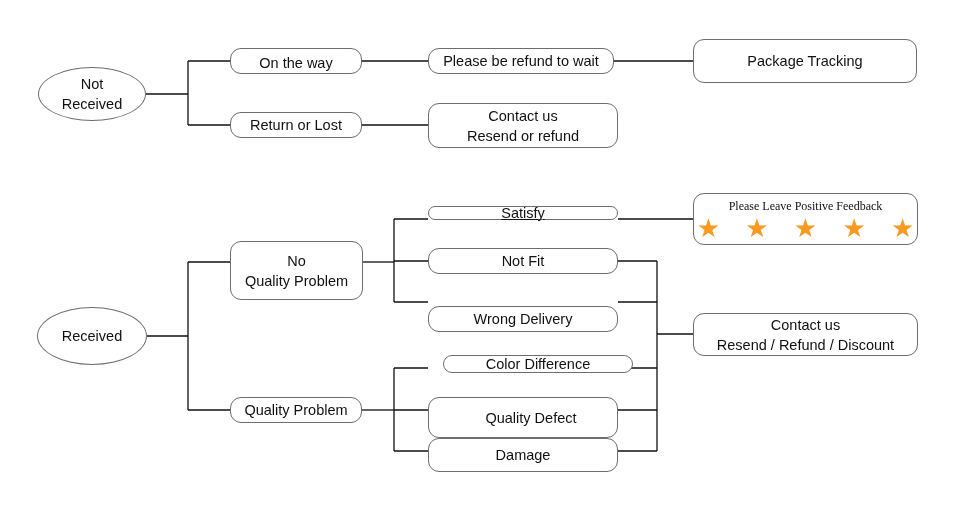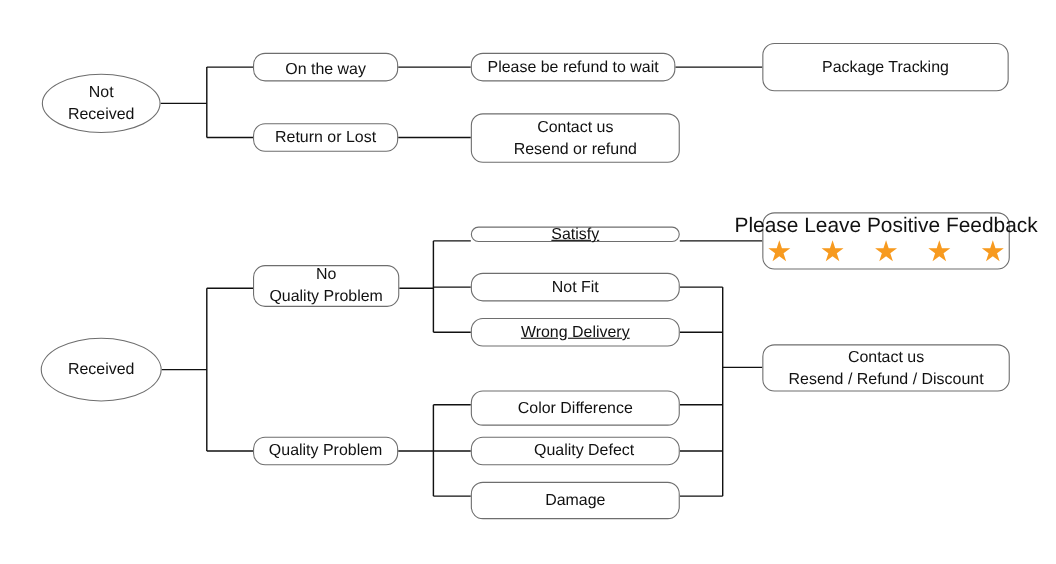--- a/index.html
+++ b/index.html
@@ -21,21 +21,21 @@
     align-items:center;
     justify-content:center;
     text-align:center;
     font-size:14.5px;
     line-height:20px;
     box-sizing:border-box;
     white-space:nowrap;
   }
   .rounded{border-radius:11px;}
   .ellipse{border-radius:50%;}
-  .feedback-title{font-size:19px;line-height:16px;}
+  .feedback-title{font-size:12px;line-height:16px;font-family:Liberation Serif, serif;}
   .stars{
     font-size:26px;
     line-height:26px;
     letter-spacing:9px;
     margin-top:1px;
     text-indent:9px; 
   }
 </style>
 </head>
 <body>
@@ -104,46 +104,46 @@
 
   <div class="node rounded" style="left:230px;top:112px;width:132px;height:26px;">
     <span>Return or Lost</span>
   </div>
 
   <div class="node rounded" style="left:428px;top:103px;width:190px;height:45px;">
     <span>Contact us</span>
     <span>Resend or refund</span>
   </div>
 
-  <div class="node rounded" style="left:230px;top:241px;width:133px;height:38px;">
+  <div class="node rounded" style="left:230px;top:241px;width:133px;height:59px;">
     <span>No</span>
     <span>Quality Problem</span>
   </div>
 
   <div class="node rounded" style="left:230px;top:397px;width:132px;height:26px;">
     <span>Quality Problem</span>
   </div>
 
   <div class="node rounded" style="left:428px;top:206px;width:190px;height:14px;text-decoration:underline;">
     <span>Satisfy</span>
   </div>
 
   <div class="node rounded" style="left:428px;top:248px;width:190px;height:26px;">
     <span>Not Fit</span>
   </div>
 
-  <div class="node rounded" style="left:428px;top:289px;width:190px;height:26px;text-decoration:underline;">
+  <div class="node rounded" style="left:428px;top:306px;width:190px;height:26px;">
     <span>Wrong Delivery</span>
   </div>
 
-  <div class="node rounded" style="left:428px;top:355px;width:190px;height:32px;">
+  <div class="node rounded" style="left:443px;top:355px;width:190px;height:18px;">
     <span>Color Difference</span>
   </div>
 
-  <div class="node rounded" style="left:428px;top:397px;width:190px;height:26px;padding-left:16px;">
+  <div class="node rounded" style="left:428px;top:397px;width:190px;height:41px;padding-left:16px;">
     <span>Quality Defect</span>
   </div>
 
   <div class="node rounded" style="left:428px;top:438px;width:190px;height:34px;">
     <span>Damage</span>
   </div>
 
   <div class="node rounded" style="left:693px;top:193px;width:225px;height:52px;">
     <span class="feedback-title">Please Leave Positive Feedback</span>
     <span class="stars" style="color:#F79A1F;">★ ★ ★ ★ ★</span>

